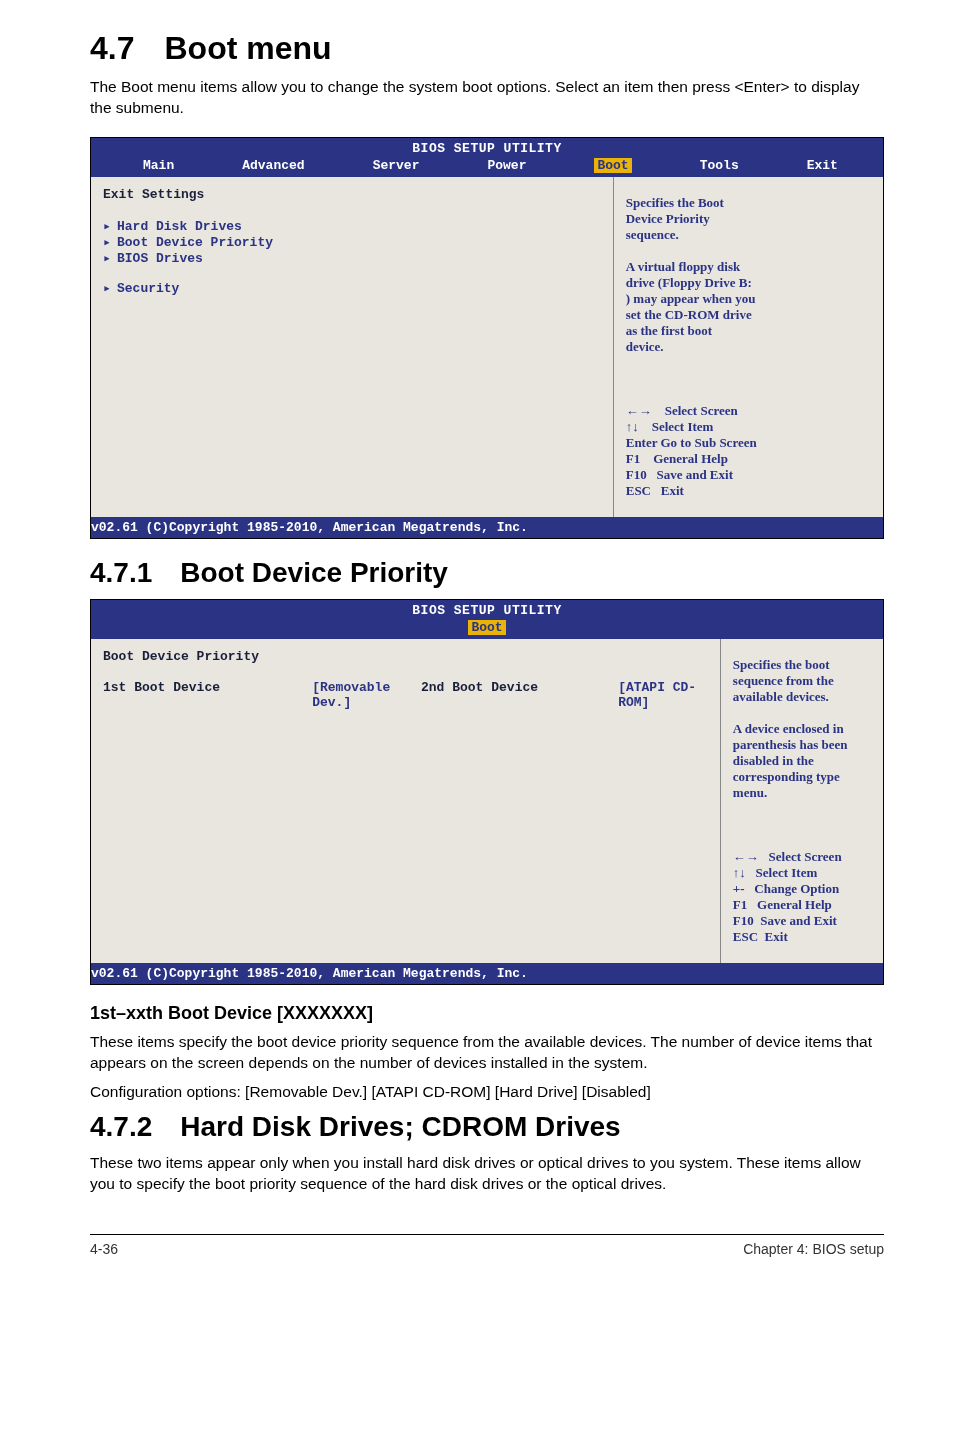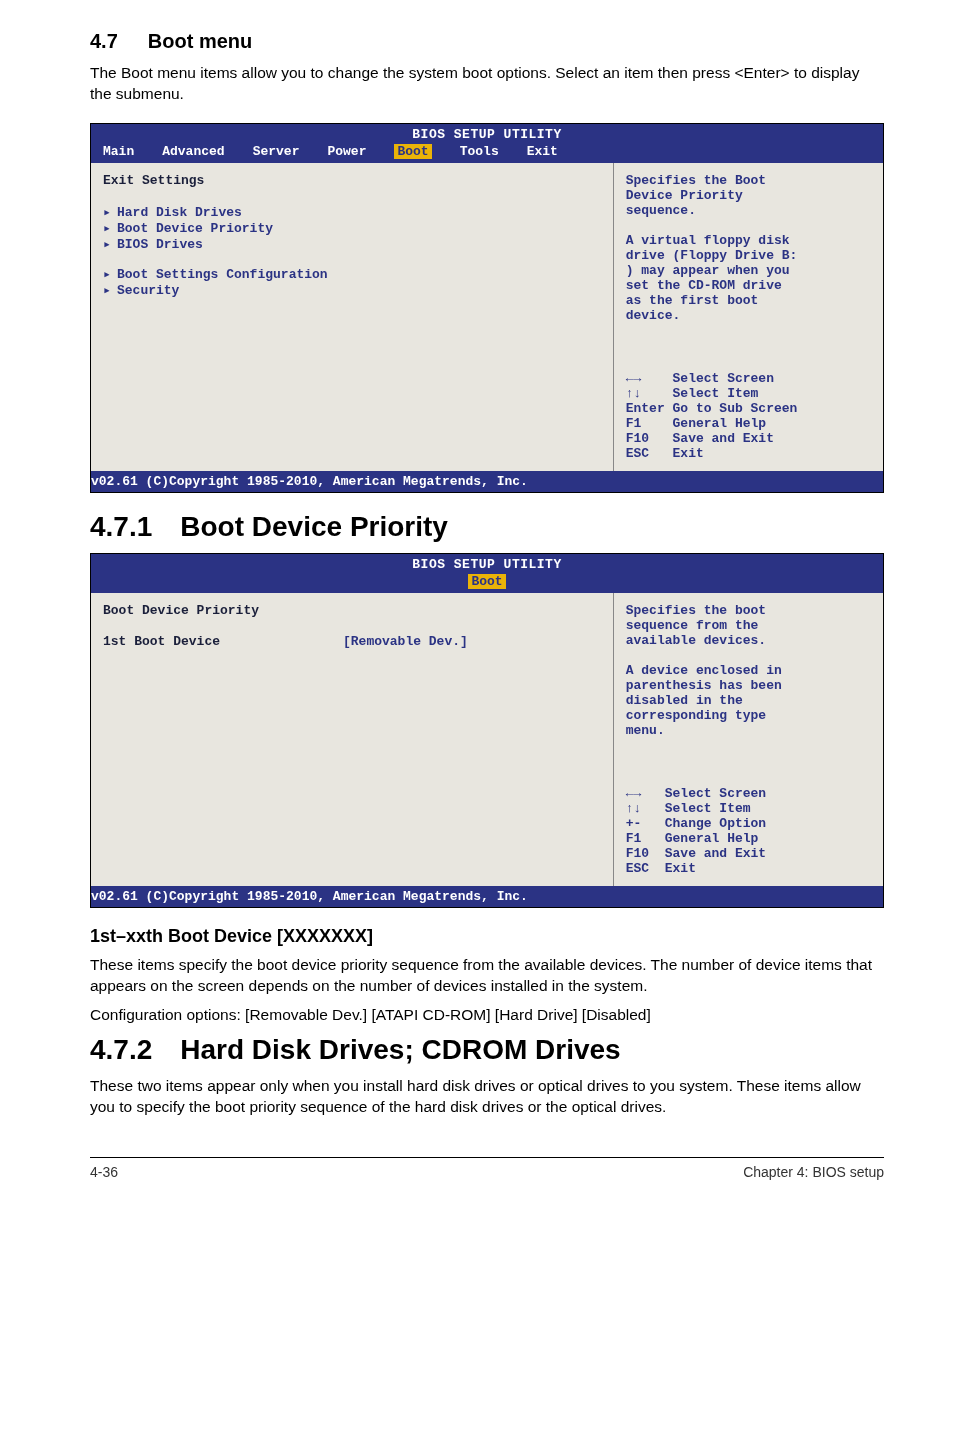--- a/index.html
+++ b/index.html
@@ -5,21 +5,21 @@
   * { box-sizing: border-box; margin: 0; padding: 0; }
   body {
     font-family: Arial, Helvetica, sans-serif;
     width: 954px;
     margin: 0 auto;
     background: #fff;
     color: #000;
     padding: 30px 70px 20px 90px;
   }
   h1.section-title {
-    font-size: 20px;
+    font-size: 32px;
     font-weight: bold;
     margin-bottom: 10px;
   }
   h1.section-title .num { display:inline-block; margin-right: 30px; }
   p.intro {
     font-size: 15.5px;
     line-height: 1.35;
     margin-bottom: 18px;
   }
   .bios {
@@ -37,40 +37,41 @@
     padding: 3px 0 0 0;
     letter-spacing: 0.5px;
   }
   .bios .tabs {
     background: #2b3384;
     color: #fff;
     padding: 2px 12px 4px 12px;
     display: flex;
     gap: 0;
   }
-  .bios .tabs span { margin-right: 28px; white-space: pre; }
+  .bios .tabs span { margin-right: 28px; white-space: pre; margin-left: 40px; }
   .bios .tabs span.active { color: #2b3384; background:#eab308; padding:0 3px; }
   .bios .body {
     display: flex;
     min-height: 270px;
   }
   .bios .left {
     flex: 0 0 66%;
     padding: 10px 12px;
     border-right: 1px solid #888;
     color:#233;
   }
   .bios .left .heading { color:#1a1f3a; margin-bottom:8px; }
   .bios .left .item { color:#2b3384; white-space:pre; }
   .bios .left .marker { color:#2b3384; display:inline-block; width:14px; }
   .bios .right {
     flex: 1;
-    padding: 10px 12px;
+    padding: 18px 12px;
     color: #2b3384;
     position: relative;
+    font-family: Liberation Serif, serif;
   }
   .bios .right .help { white-space: pre-line; }
   .bios .right .keys { margin-top: 48px; white-space: pre; }
   .bios .footer {
     background: #2b3384;
     color: #fff;
     text-align: left;
     padding: 3px 0;
   }
   .bios .devices {
@@ -129,21 +130,20 @@
     <span>Exit</span>
   </div>
   <div class="body">
     <div class="left">
       <div class="heading">Exit Settings</div>
       <div style="height:8px"></div>
       <div class="item"><span class="marker">▸</span><span>Hard Disk Drives</span></div>
       <div class="item"><span class="marker">▸</span><span>Boot Device Priority</span></div>
       <div class="item"><span class="marker">▸</span><span>BIOS Drives</span></div>
       <div style="height:14px"></div>
-      <div class="item"><span class="marker">▸</span><span>Boot Settings Configuration</span></div>
       <div class="item"><span class="marker">▸</span><span>Security</span></div>
     </div>
     <div class="right">
       <div class="help">Specifies the Boot
 Device Priority
 sequence.
 
 A virtual floppy disk
 drive (Floppy Drive B:
 ) may appear when you
@@ -172,20 +172,24 @@
   </div>
   <div class="body">
     <div class="left">
       <div class="heading">Boot Device Priority</div>
       <div style="height:8px"></div>
       <div class="devices">
         <div class="devrow">
           <span class="lbl">1st Boot Device</span>
           <span class="val">[Removable Dev.]</span>
         </div>
+        <div class="devrow">
+          <span class="lbl">2nd Boot Device</span>
+          <span class="val">[ATAPI CD-ROM]</span>
+        </div>
       </div>
     </div>
     <div class="right">
       <div class="help">Specifies the boot
 sequence from the
 available devices.
 
 A device enclosed in
 parenthesis has been
 disabled in the

